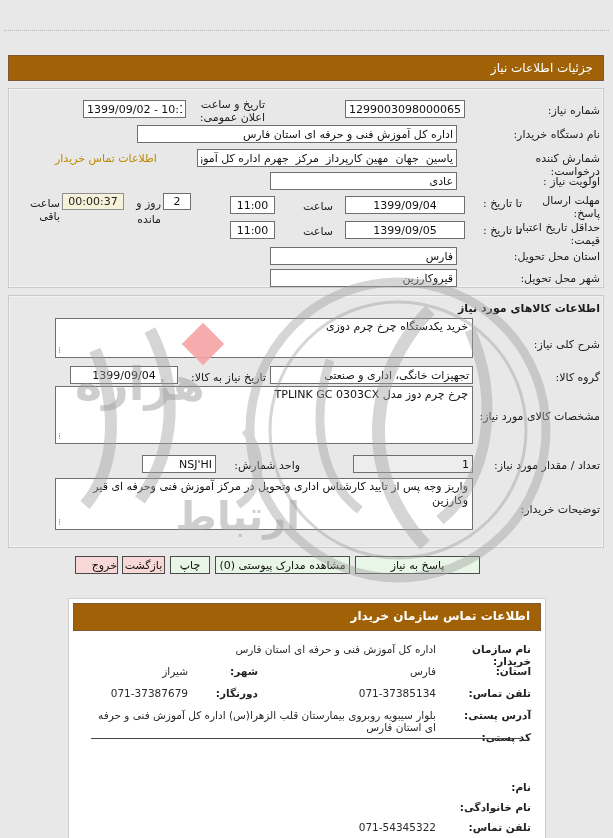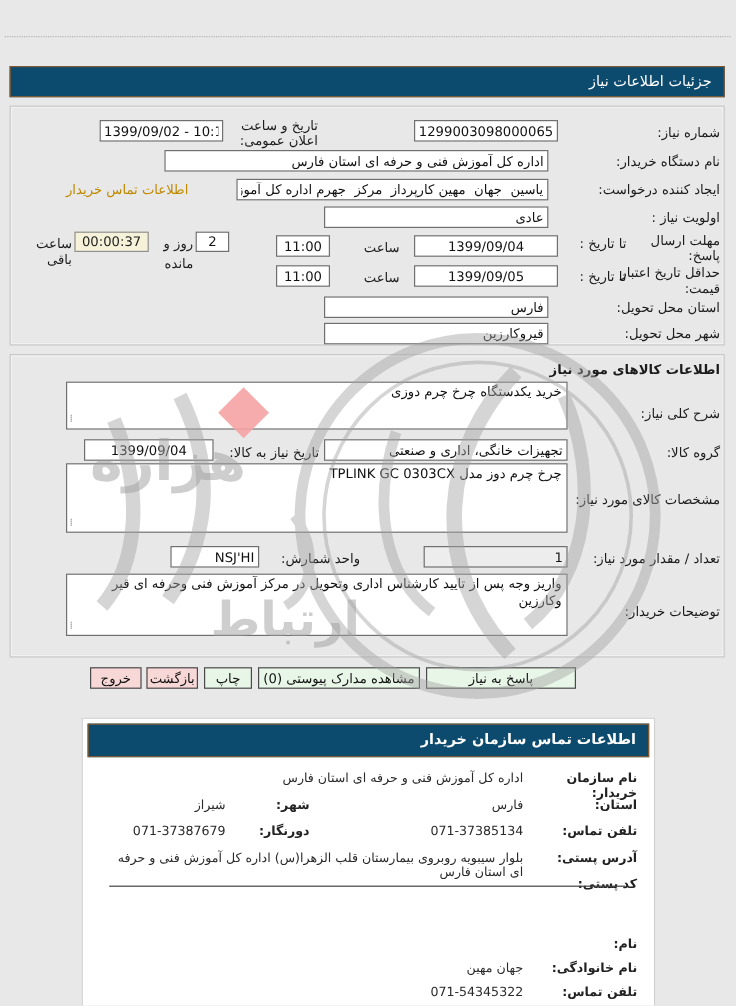--- a/index.html
+++ b/index.html
@@ -7,21 +7,21 @@
     width:613px;height:838px;overflow:hidden;position:relative;
     background:#e8e8e8;
     font-family:"DejaVu Sans",sans-serif;
     -webkit-font-smoothing:antialiased;
   }
   .abs{position:absolute;box-sizing:border-box;}
   
   .topline{left:4px;right:4px;top:30px;border-top:1px dotted #b5b5b5;height:0;}
   
   .bar{
-    background:#0c4a6e;border:1px solid #7d5a35;color:#fff;
+    background:#a16207;border:1px solid #7d5a35;color:#fff;
     font-size:12px;line-height:24px;text-align:right;padding:0 10px;
     direction:rtl;
   }
   
   .panel{border:1px solid #c9c9c9;box-shadow:inset 0 0 0 1px #f3f3f3;background:transparent;}
   
   .lbl{font-size:11px;color:#1c1c1c;text-align:right;direction:rtl;line-height:13px;}
   .lbl.b{font-weight:bold;}
   
   .box{
@@ -76,21 +76,21 @@
 <div class="abs panel" style="left:8px;top:88px;width:596px;height:200px;"></div>
 
 <div class="abs lbl" style="right:13px;top:104px;width:85px;">شماره نیاز:</div>
 <input class="abs box c ltr" style="left: 345px; top: 100px; width: 120px;" readonly="" value="1299003098000065">
 <div class="abs lbl" style="left:192px;top:98px;width:73px;">تاریخ و ساعت اعلان عمومی:</div>
 <input class="abs box c ltr" style="left: 83px; top: 100px; width: 103px;" readonly="" value="1399/09/02 - 10:12">
 
 <div class="abs lbl" style="right:13px;top:128px;width:110px;">نام دستگاه خریدار:</div>
 <input class="abs box r" style="left: 137px; top: 125px; width: 320px;" readonly="" value="اداره کل آموزش فنی و حرفه ای استان فارس">
 
-<div class="abs lbl" style="right:13px;top:152px;width:115px;">ایجاد کننده درخواست:</div>
+<div class="abs lbl" style="right:13px;top:152px;width:115px;">شمارش کننده درخواست:</div>
 <input class="abs box r" style="left: 197px; top: 149px; width: 260px;" readonly="" value="یاسین  جهان  مهین کارپرداز  مرکز  جهرم اداره کل آموزش فنی و حرفه ای اس">
 <div class="abs link" style="left:55px;top:152px;width:140px;">اطلاعات تماس خریدار</div>
 
 <div class="abs lbl" style="right:13px;top:175px;width:90px;">اولویت نیاز :</div>
 <input class="abs box r" style="left: 270px; top: 172px; width: 187px;" readonly="" value="عادی">
 
 <div class="abs lbl" style="right:13px;top:194px;width:62px;">مهلت ارسال پاسخ:</div>
 <div class="abs lbl" style="left:478px;top:197px;width:44px;">تا تاریخ :</div>
 <input class="abs box c ltr" style="left: 345px; top: 196px; width: 120px;" readonly="" value="1399/09/04">
 <div class="abs lbl" style="left:300px;top:200px;width:33px;">ساعت</div>
@@ -132,21 +132,21 @@
 <div class="abs lbl" style="left:222px;top:459px;width:78px;">واحد شمارش:</div>
 <input class="abs box r ltr" style="left: 142px; top: 455px; width: 74px; text-align: right;" readonly="" value="NSJ'HI">
 
 <div class="abs lbl" style="right:13px;top:503px;width:95px;">توضیحات خریدار:</div>
 <div class="abs ta" style="left:55px;top:478px;width:418px;height:52px;">واریز وجه پس از تایید کارشناس اداری وتحویل در مرکز آموزش فنی وحرفه ای قیر وکارزین</div>
 
 <button class="abs btn green" style="left:355px;top:556px;width:125px;">پاسخ به نیاز</button>
 <button class="abs btn green" style="left:215px;top:556px;width:135px;">مشاهده مدارک پیوستی (0)</button>
 <button class="abs btn green" style="left:170px;top:556px;width:40px;">چاپ</button>
 <button class="abs btn pink" style="left:122px;top:556px;width:43px;">بازگشت</button>
-<button class="abs btn pink" style="left:75px;top:556px;width:43px;">خروج</button>
+<button class="abs btn pink" style="left:75px;top:556px;width:43px;text-align:right;">خروج</button>
 
 <svg id="wm" class="abs" width="613" height="838">
   <g stroke="#a3a3a3" fill="none" opacity="0.45">
     <circle cx="398" cy="430" r="148" stroke-width="9"></circle>
     <circle cx="398" cy="430" r="128" stroke-width="3"></circle>
     <path d="M 430 310 C 370 370, 355 470, 425 545" stroke-width="13"></path>
     <path d="M 470 330 C 500 400, 490 480, 440 520" stroke-width="11"></path>
     <path d="M 330 360 C 310 420, 320 480, 360 510" stroke-width="9"></path>
     <path d="M 95 350 C 120 410, 115 470, 85 505" stroke-width="12"></path>
     <path d="M 150 330 C 180 390, 175 450, 140 500" stroke-width="12"></path>
@@ -196,20 +196,19 @@
 
   <div class="divider" style="position:absolute;left:22px;right:24px;top:139px;"></div>
 
 
   <div class="crow" style="top:182px;">
     <span class="cl">نام:</span>
   </div>
 
   <div class="crow" style="top:202px;">
     <span class="cl">نام خانوادگی:</span>
-    <span class="cv">جهان  مهین</span>
   </div>
 
   <div class="crow" style="top:222px;">
     <span class="cl">تلفن تماس:</span>
     <span class="cv num" style="text-align:right;">071-54345322</span>
   </div>
 </div>
 
 </body></html>

